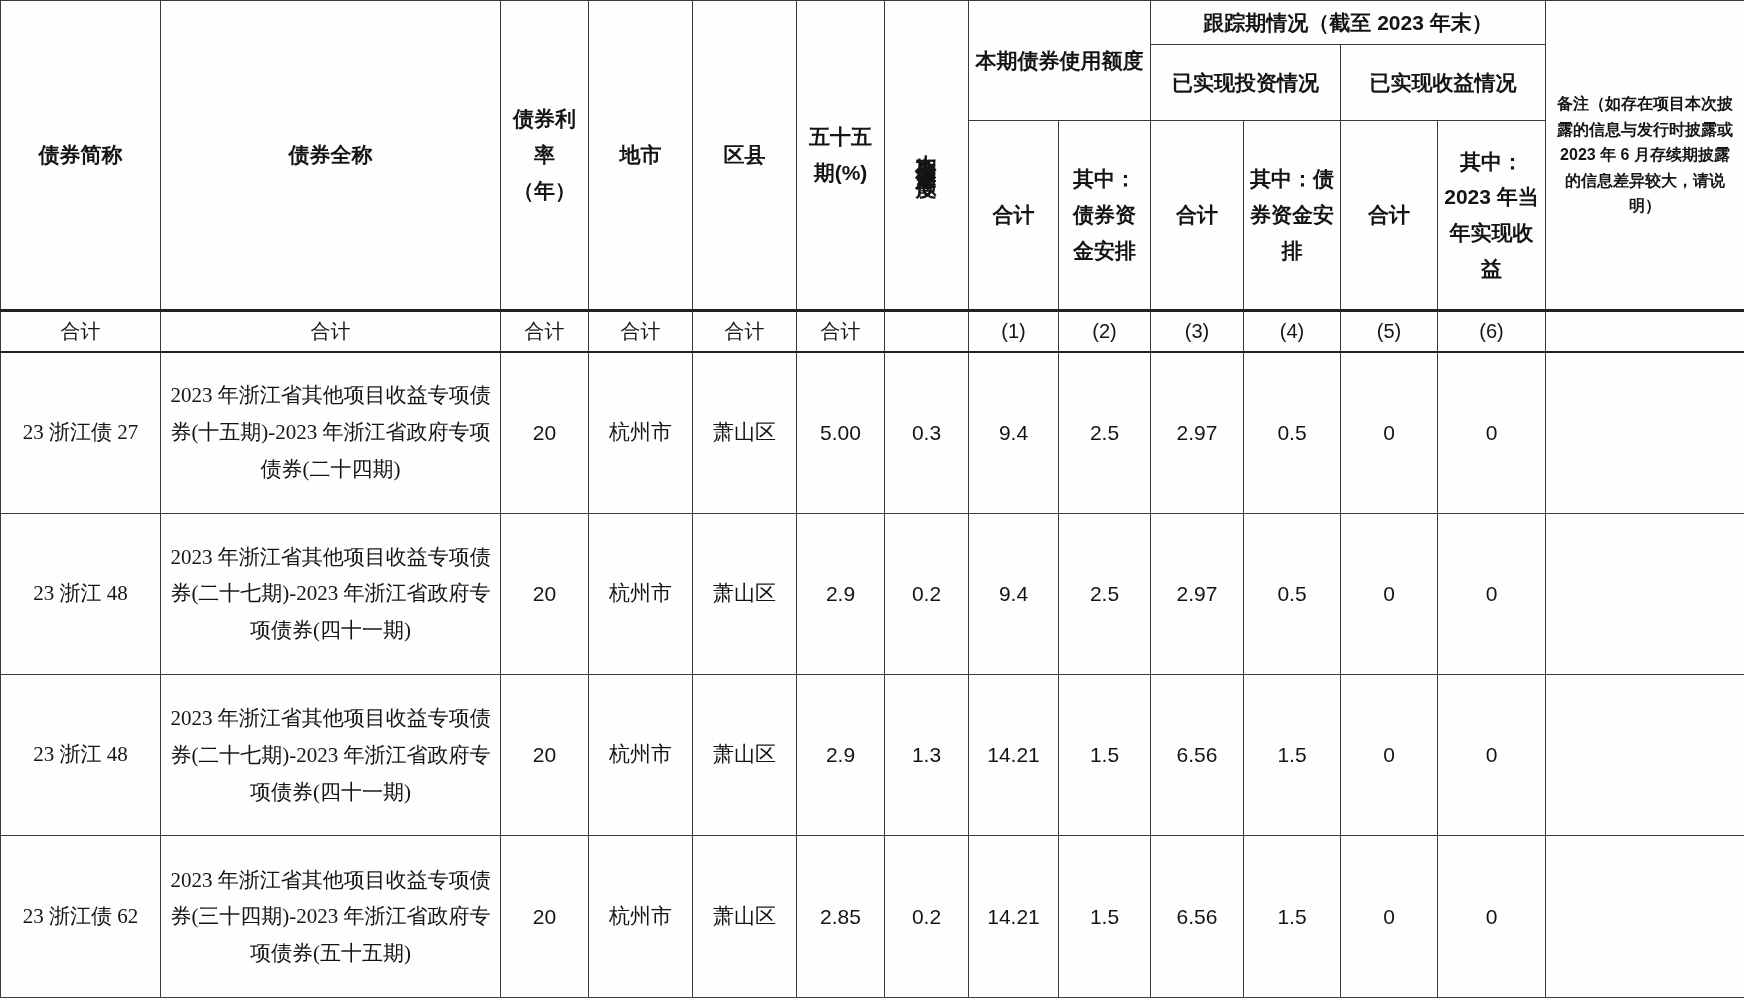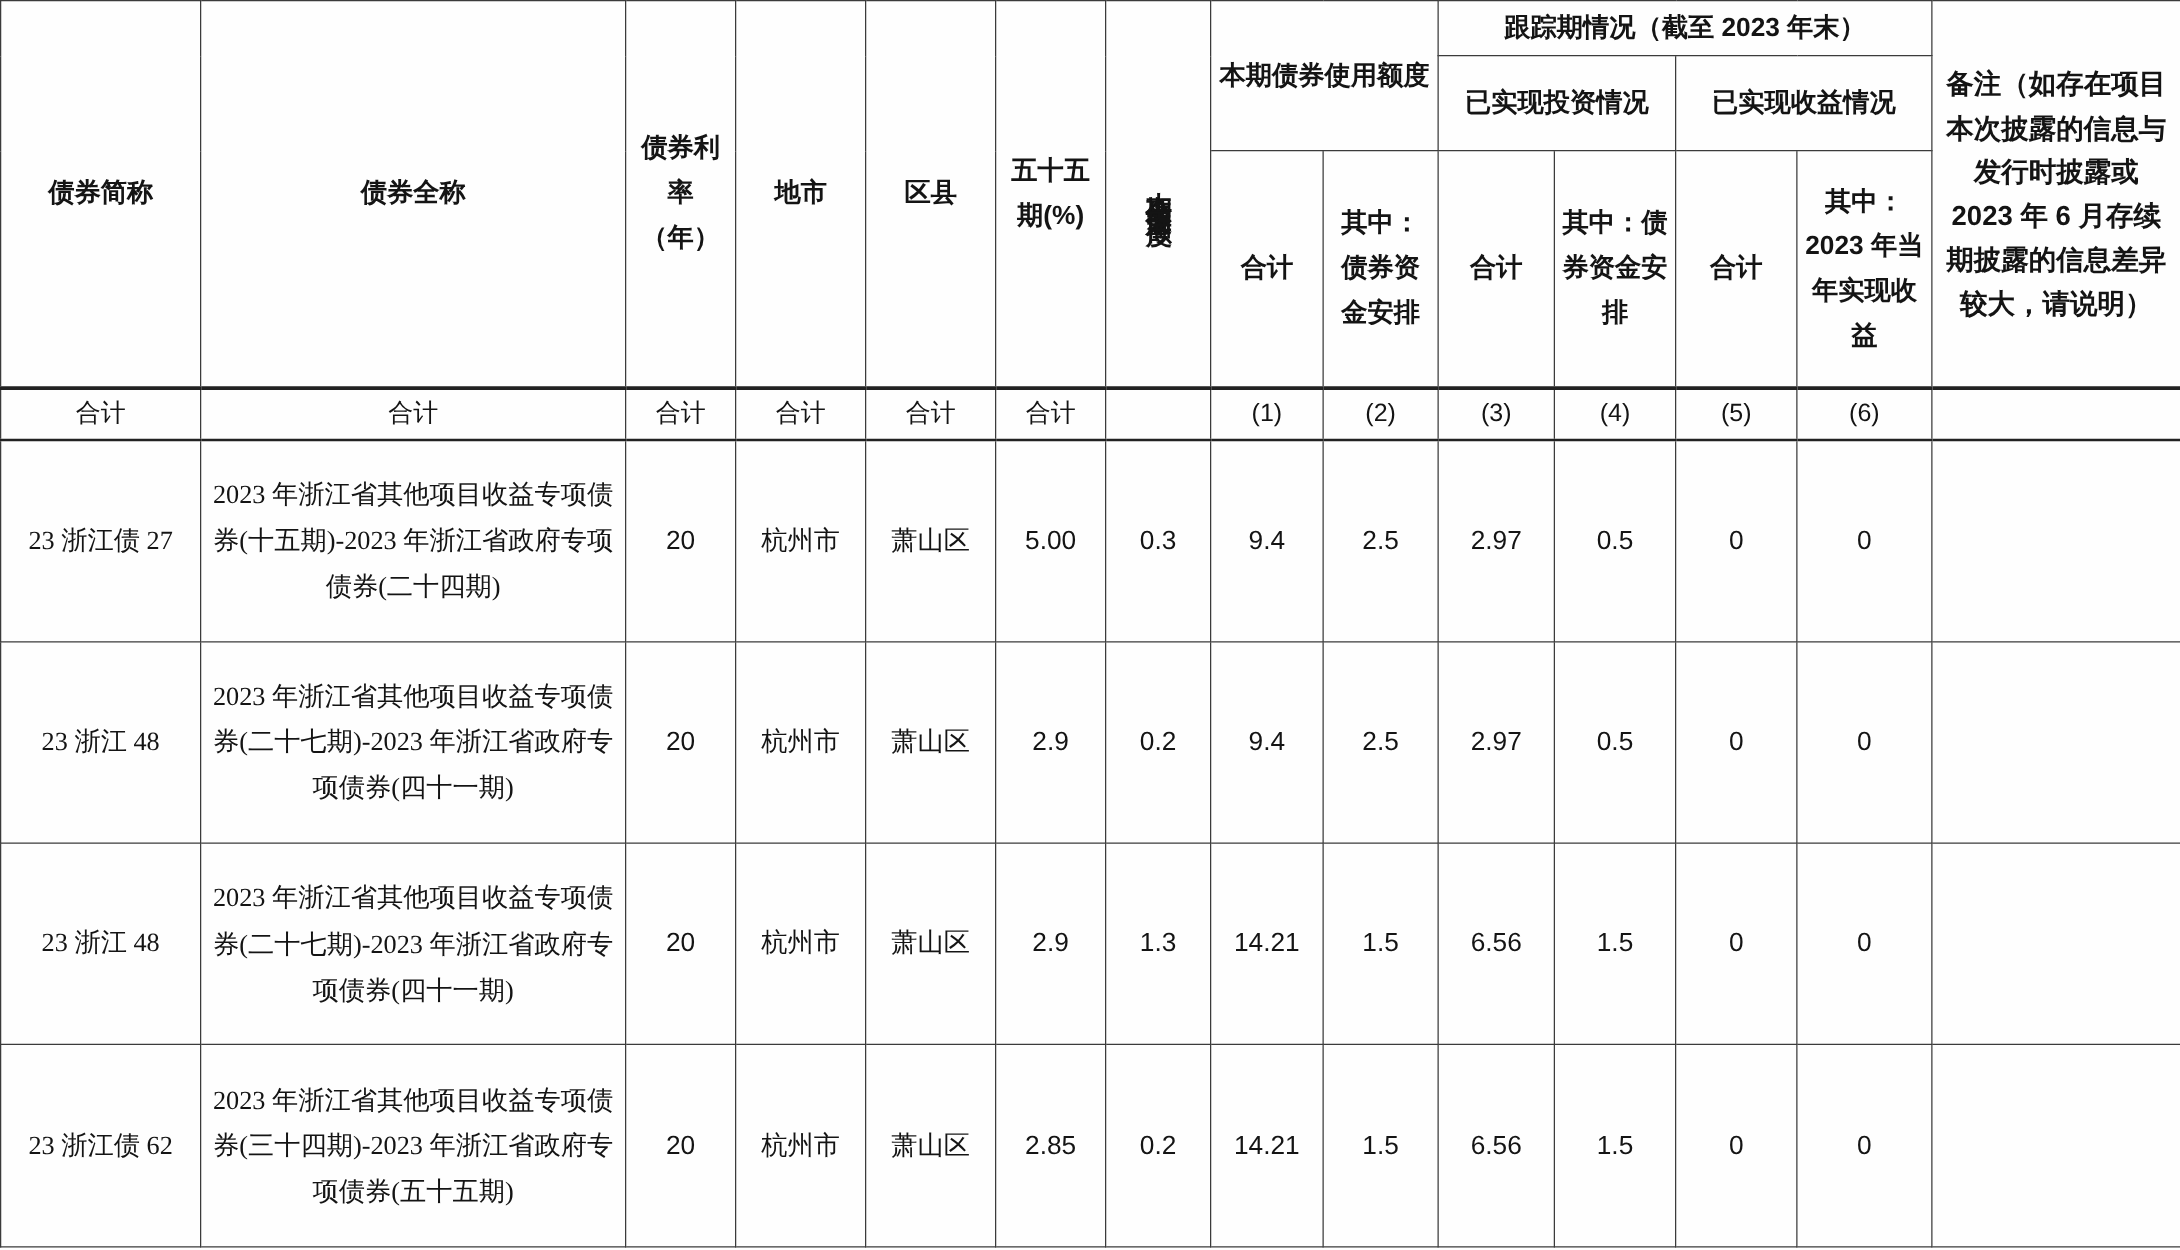--- a/index.html
+++ b/index.html
@@ -31,21 +31,21 @@
     font-size:21px;
     line-height:1.7;
   }
   td.num { font-family:"Liberation Sans","DejaVu Sans",sans-serif; }
   tr.h-a { height:44px; }
   tr.h-b { height:76px; }
   tr.h-c { height:190px; }
   tr.index-row { height:40px; }
   tr.index-row td { border-top:3px solid #222; border-bottom:2px solid #222; font-size:20px; }
   tr.data-row { height:159px; }
-  th.remark-h { font-size:22px; line-height:1.6; padding:2px 8px; }
+  th.remark-h { font-size:16px; line-height:1.6; padding:2px 8px; }
   .vertical {
     writing-mode:vertical-rl;
     text-orientation:upright;
     display:inline-block;
     letter-spacing:3px;
     line-height:1.1;
   }
   td.fullname { line-height:1.75;margin-top:32px; }
 </style>
 </head>

